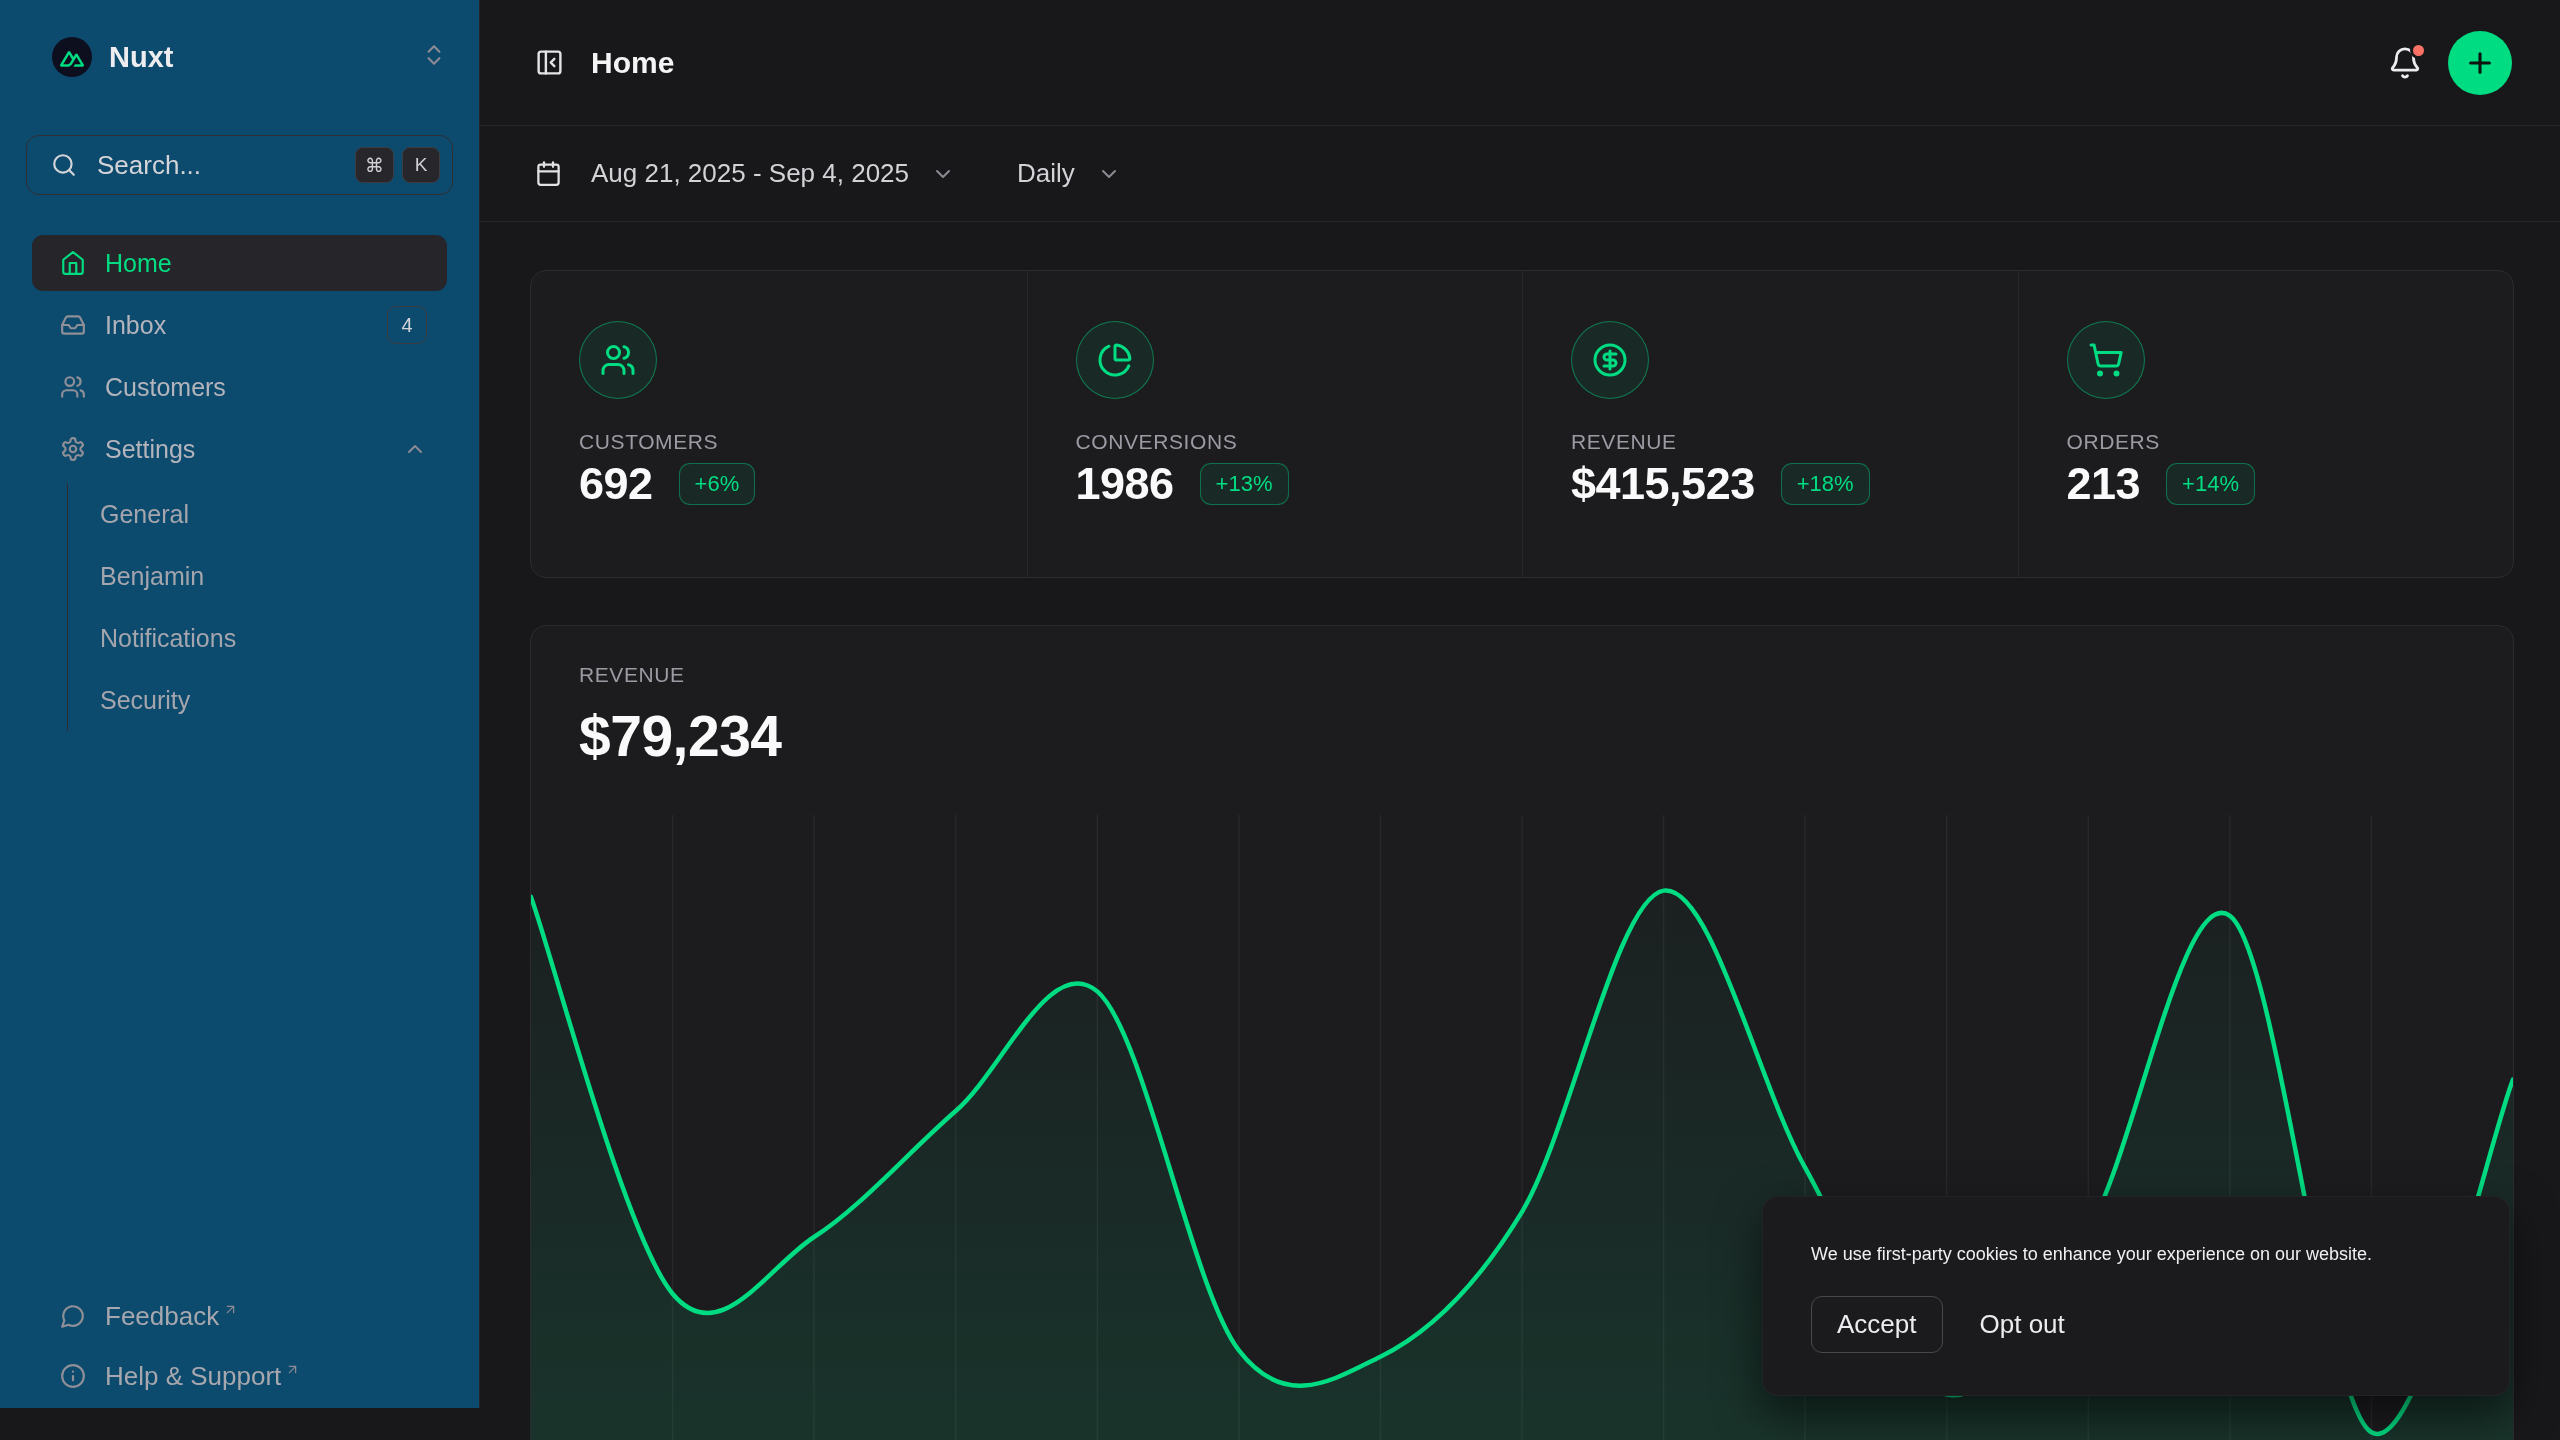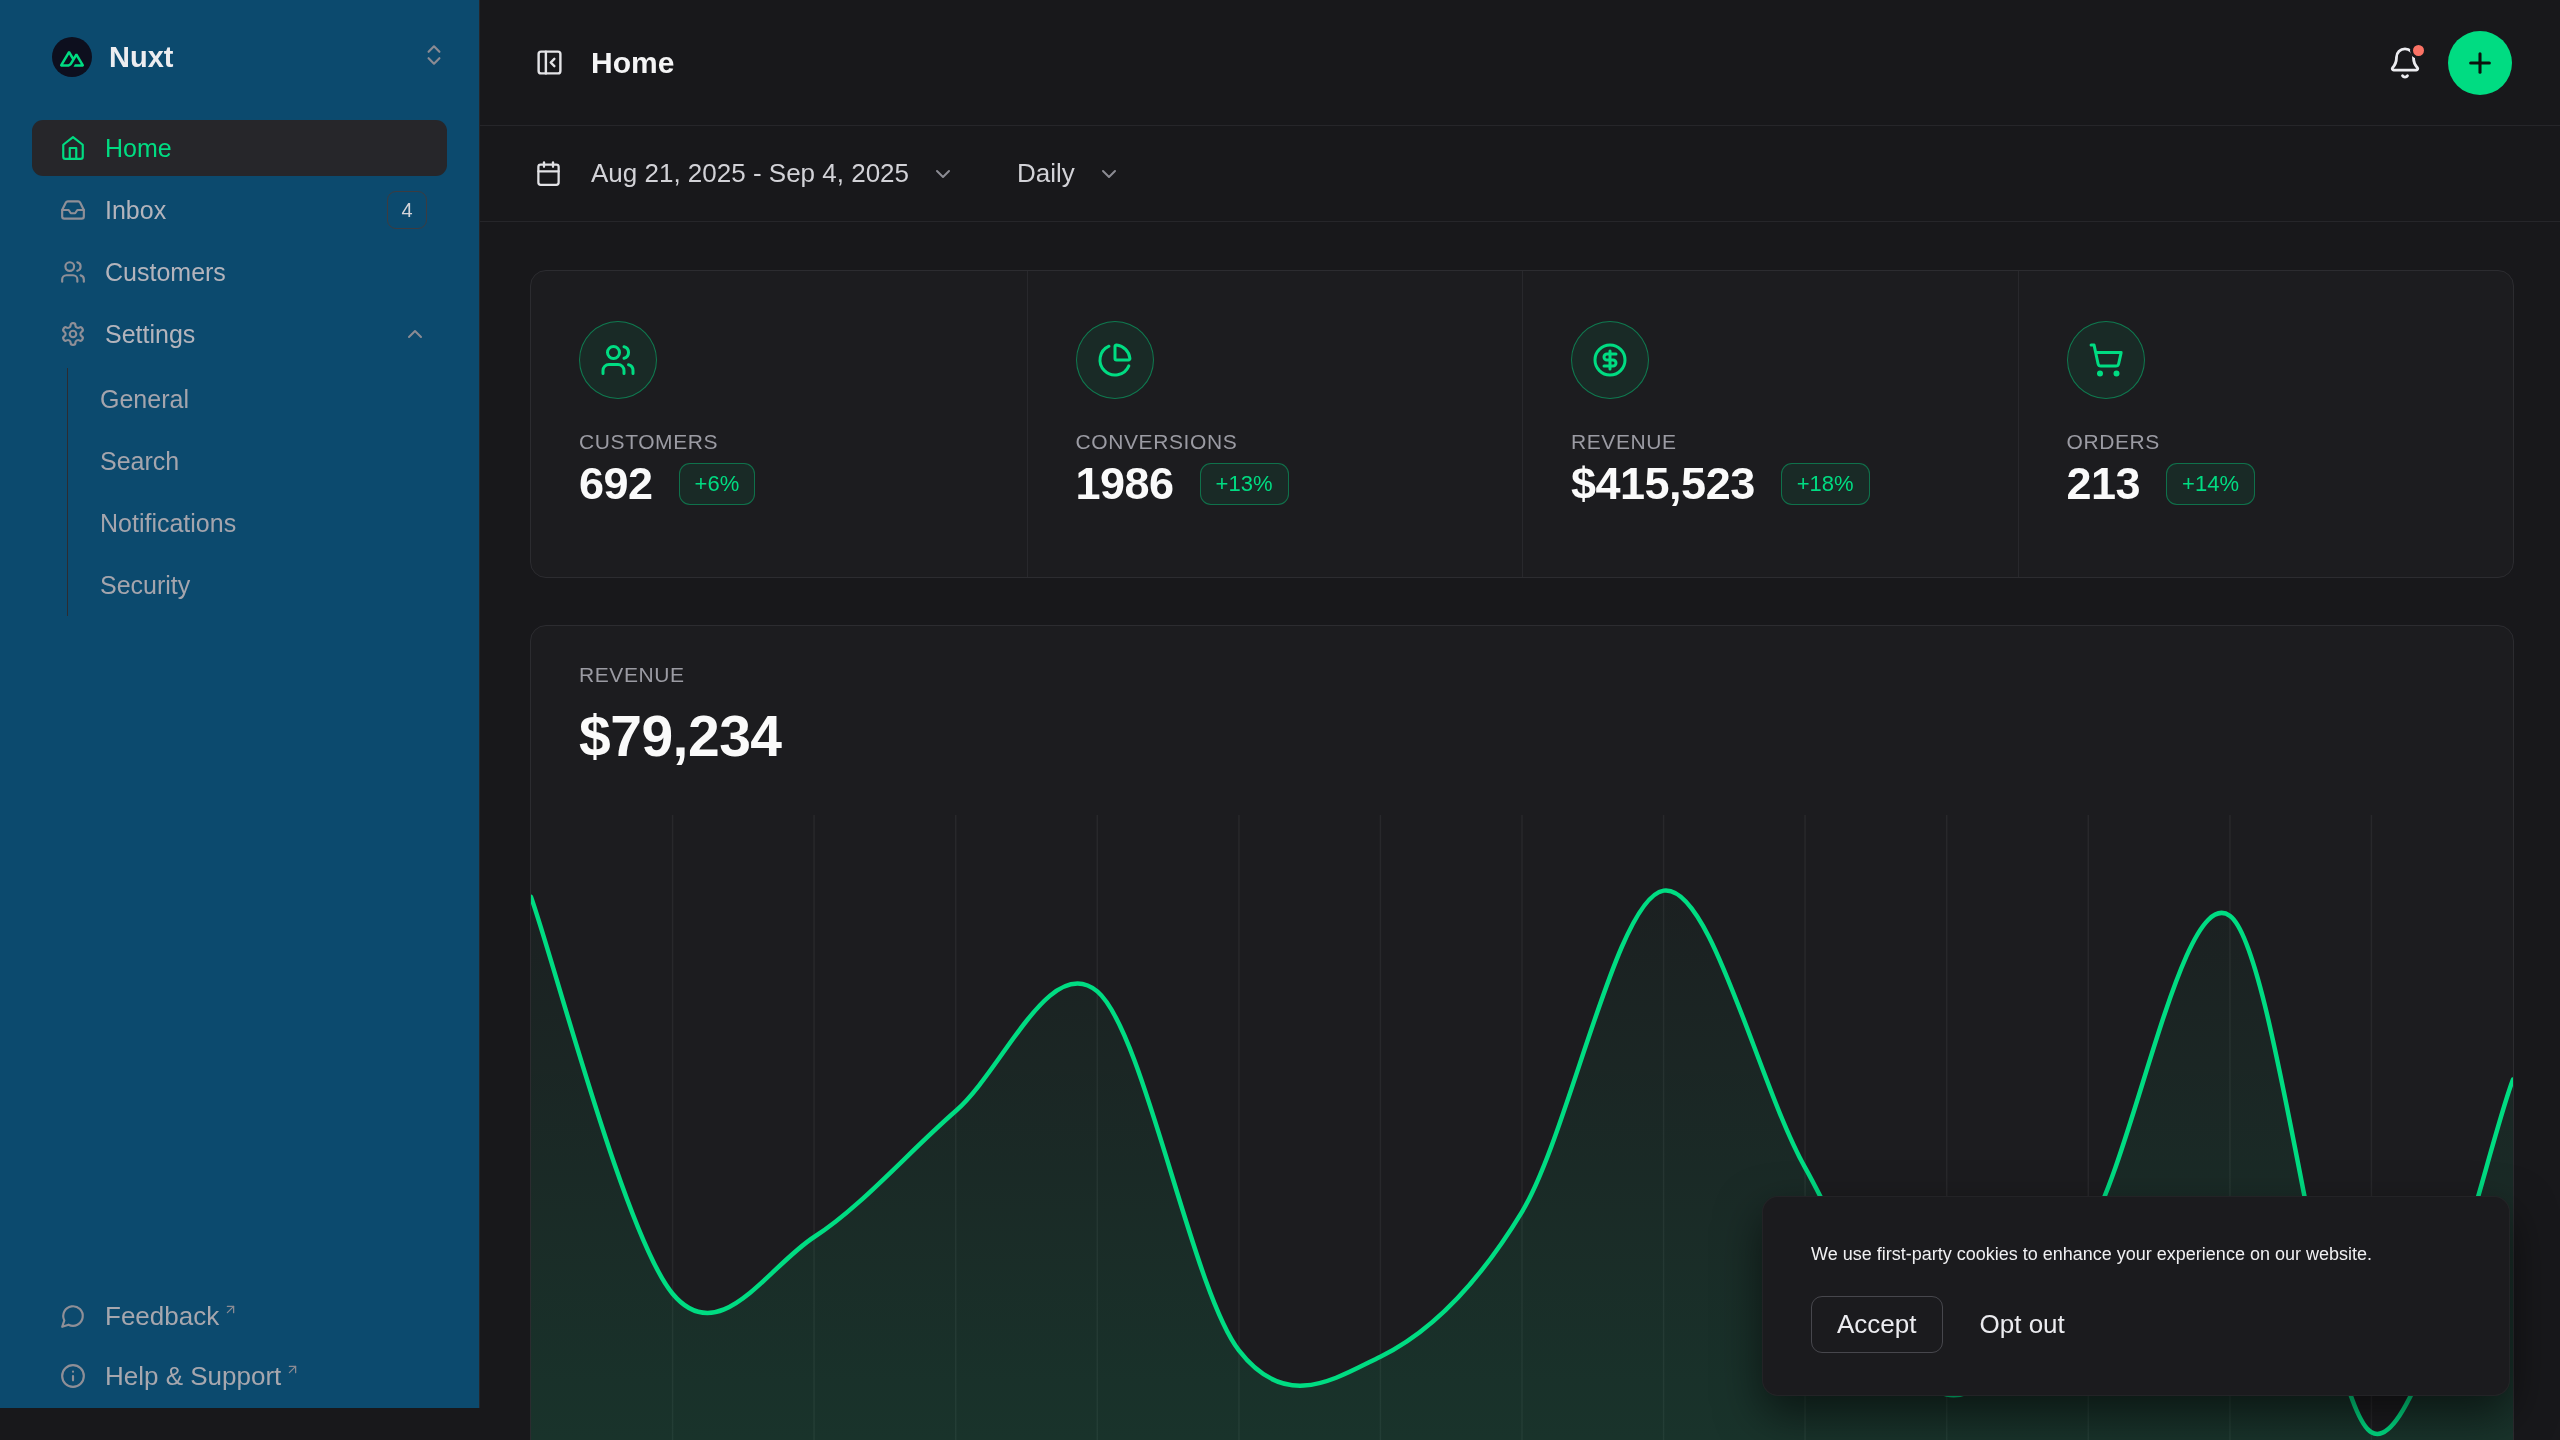--- a/index.html
+++ b/index.html
@@ -210,20 +210,31 @@
       </span>
       <span class="team-name">Nuxt</span>
       <span class="chevrons">
         <svg class="ic" width="26" height="26" viewBox="0 0 24 24">
             <path d="m7 15 5 5 5-5"></path>
             <path d="m7 9 5-5 5 5"></path>
           </svg>
       </span>
     </div>
 
+    <div class="search-btn">
+      <span class="mag">
+        <svg class="ic" width="26" height="26" viewBox="0 0 24 24">
+            <circle cx="11" cy="11" r="8"></circle>
+            <path d="m21 21-4.3-4.3"></path>
+          </svg>
+      </span>
+      <span class="search-placeholder">Search...</span>
+      <span class="kbd">⌘</span>
+      <span class="kbd">K</span>
+    </div>
 
     <nav class="sidenav">
       <div class="nav-item active">
         <span class="nicon">
           <svg class="ic" width="26" height="26" viewBox="0 0 24 24">
               <path d="m3 9 9-7 9 7v11a2 2 0 0 1-2 2H5a2 2 0 0 1-2-2z"></path>
               <path d="M9 22V12h6v10"></path>
             </svg>
         </span>
         <span class="nlabel">Home</span>
@@ -262,21 +273,21 @@
         <span class="nlabel">Settings</span>
         <span class="nav-chevron">
           <svg class="ic" width="24" height="24" viewBox="0 0 24 24">
               <path d="m18 15-6-6-6 6"></path>
             </svg>
         </span>
       </div>
 
       <div class="subnav">
         <div class="subnav-item">General</div>
-        <div class="subnav-item">Search</div>
+        <div class="subnav-item">Benjamin</div>
         <div class="subnav-item">Notifications</div>
         <div class="subnav-item">Security</div>
       </div>
     </nav>
 
     <div class="sidebar-footer">
       <div class="foot-link">
         <span class="nicon">
           <svg class="ic" width="26" height="26" viewBox="0 0 24 24">
               <path d="M7.9 20A9 9 0 1 0 4 16.1L2 22Z"></path>

